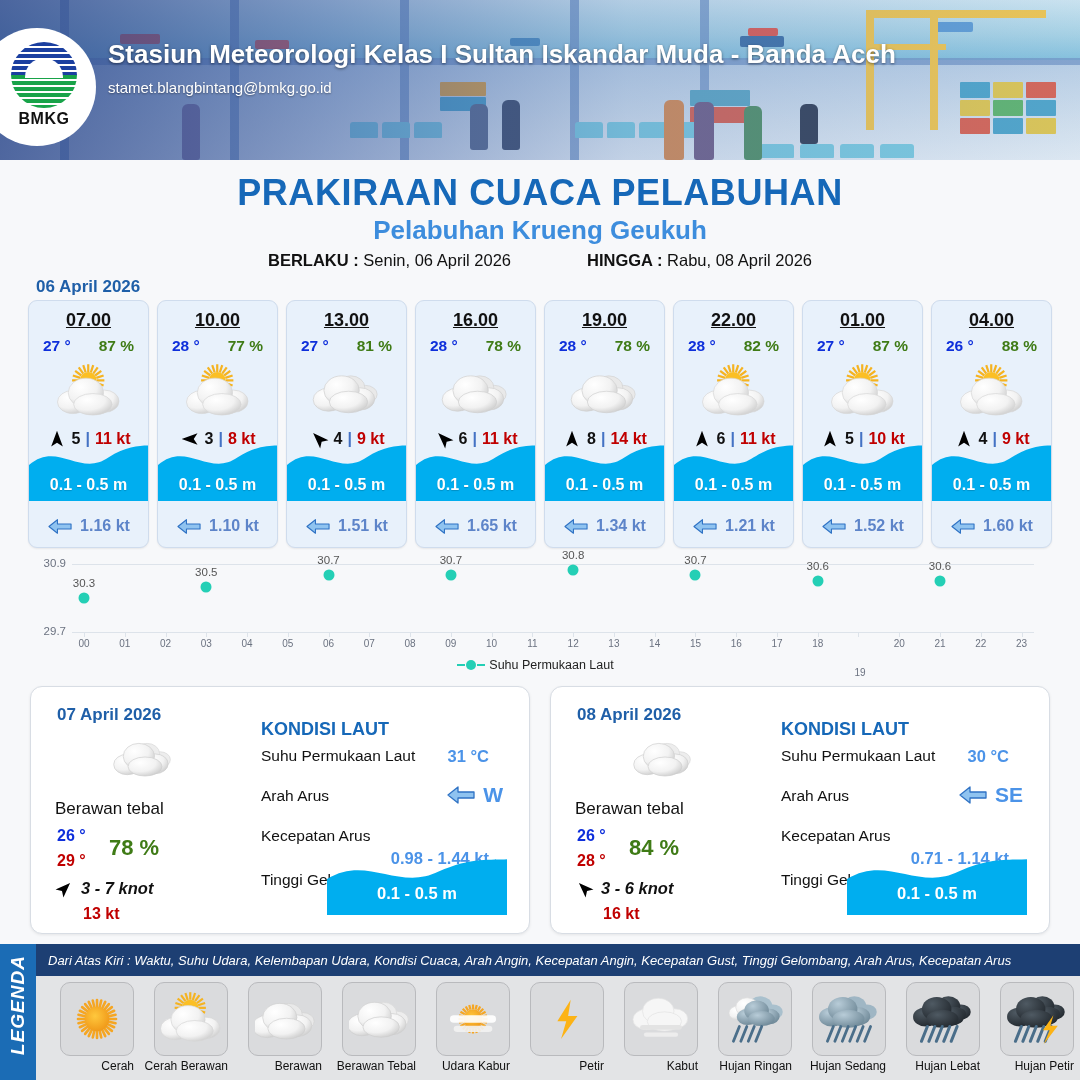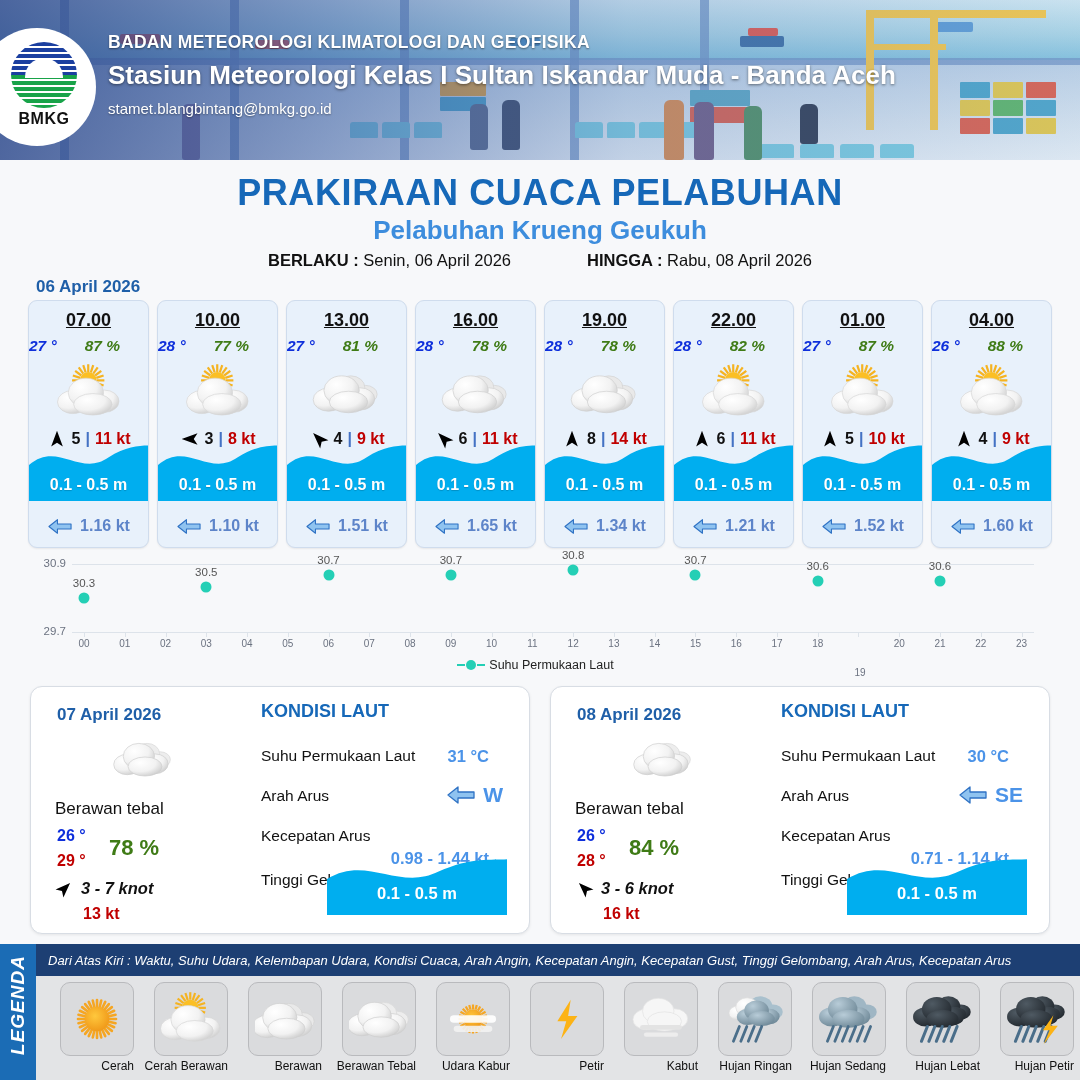--- a/index.html
+++ b/index.html
@@ -96,21 +96,21 @@
   .cards { position:absolute; left:28px; top:300px; width:1024px; height:248px;
            display:flex; gap:8px; }
   .card {
     width:128px; height:248px; background:#e8f1fb; border:1px solid #cfdced;
     border-radius:9px; position:relative; overflow:hidden;
     box-shadow:0 1px 2px rgba(0,0,0,.07);
   }
   .c-time { position:absolute; top:9px; left:0; width:100%; text-align:center;
             font-size:18px; font-weight:bold; color:#111;text-decoration:underline; }
   .c-row2 { position:absolute; top:36px; left:0; width:100%;
-            display:flex; justify-content:flex-start; gap:28px;font-style:italic; }
+            display:flex; justify-content:center; gap:28px; }
   .c-temp { font-size:15.5px; font-weight:bold; color:#0e2fdb; }
   .c-hum  { font-size:15.5px; font-weight:bold; color:#3f7b16; }
   .c-icon { position:absolute; top:58px; left:0; width:100%; height:66px; }
   .c-wind { position:absolute; top:128px; left:0; width:100%;
             display:flex; align-items:center; justify-content:center; gap:5px; }
   .c-wdeg { font-size:16px; font-weight:bold; color:#111; }
   .c-sep  { color:#4472c4; font-weight:bold; font-size:16px; }
   .c-gust { font-size:16px; font-weight:bold; color:#c00000; }
   .c-wave { position:absolute; left:0; bottom:46px; width:100%; height:62px; }
   .c-wavetxt { position:absolute; left:0; bottom:53px; width:100%; text-align:center;
@@ -158,21 +158,21 @@
   .dp-tmax { position:absolute; left:26px; top:165px; font-size:16px;
              font-weight:bold; color:#c00000; }
   .dp-hum  { position:absolute; left:78px; top:148px; font-size:22px;
              font-weight:bold; color:#3f7b16; }
   .dp-wind { position:absolute; left:24px; top:192px; display:flex;
              align-items:center; gap:7px;font-style:italic; }
   .dp-windtxt { font-size:16.5px; font-weight:bold; color:#111; }
   .dp-gust { position:absolute; left:52px; top:218px; font-size:16px;
              font-weight:bold; color:#c00000; }
 
-  .dp-sea-title { position:absolute; left:230px; top:14px; font-size:18px;
+  .dp-sea-title { position:absolute; left:230px; top:32px; font-size:18px;
                   font-weight:bold; color:#1668b8; }
   .dp-r { position:absolute; left:230px; font-size:15.5px; color:#111; }
   .dp-v { position:absolute; font-size:16.5px; font-weight:bold; color:#4b93e8; }
   .dp-arrow-box { position:absolute; display:flex; align-items:center; gap:7px; }
   .dp-wavebox { position:absolute; right:22px; bottom:18px; width:180px; height:62px; }
   .dp-wavetxt { position:absolute; right:22px; bottom:30px; width:180px;
                 text-align:center; font-size:16.5px; font-weight:bold; color:#fff;
                 z-index:3; }
 
   
@@ -274,21 +274,20 @@
       <div class="logo-circ">
         <div class="logo-top"></div>
         <div class="logo-bot"></div>
         <div class="logo-arc"></div>
       </div>
       <div class="logo-txt">BMKG</div>
     </div>
   </div>
 
   <div class="hdr-text">
-    <div class="hdr-l1">BADAN METEOROLOGI KLIMATOLOGI DAN GEOFISIKA</div>
     <div class="hdr-l2">Stasiun Meteorologi Kelas I Sultan Iskandar Muda - Banda Aceh</div>
     <div class="hdr-l3">stamet.blangbintang@bmkg.go.id</div>
   </div>
 </div>
 
 <div class="title-main">PRAKIRAAN CUACA PELABUHAN</div>
 <div class="title-sub">Pelabuhan Krueng Geukuh</div>
 <div class="validity">
   <div>
     <b>BERLAKU :</b>

